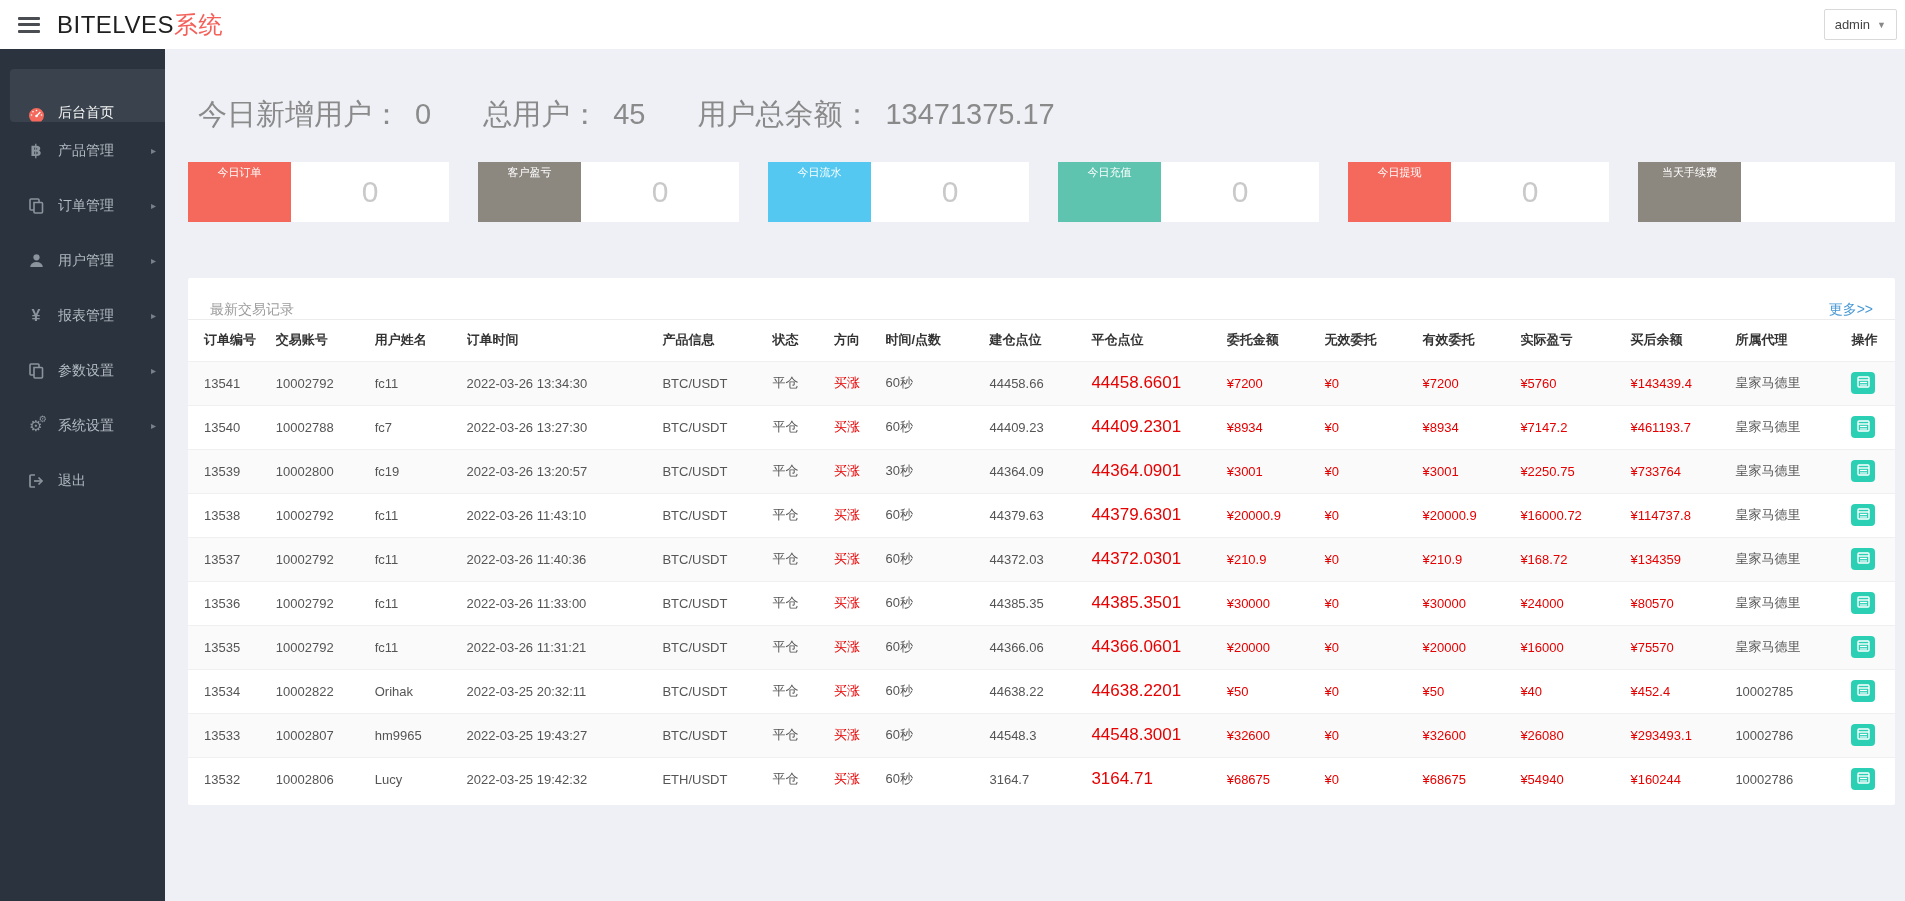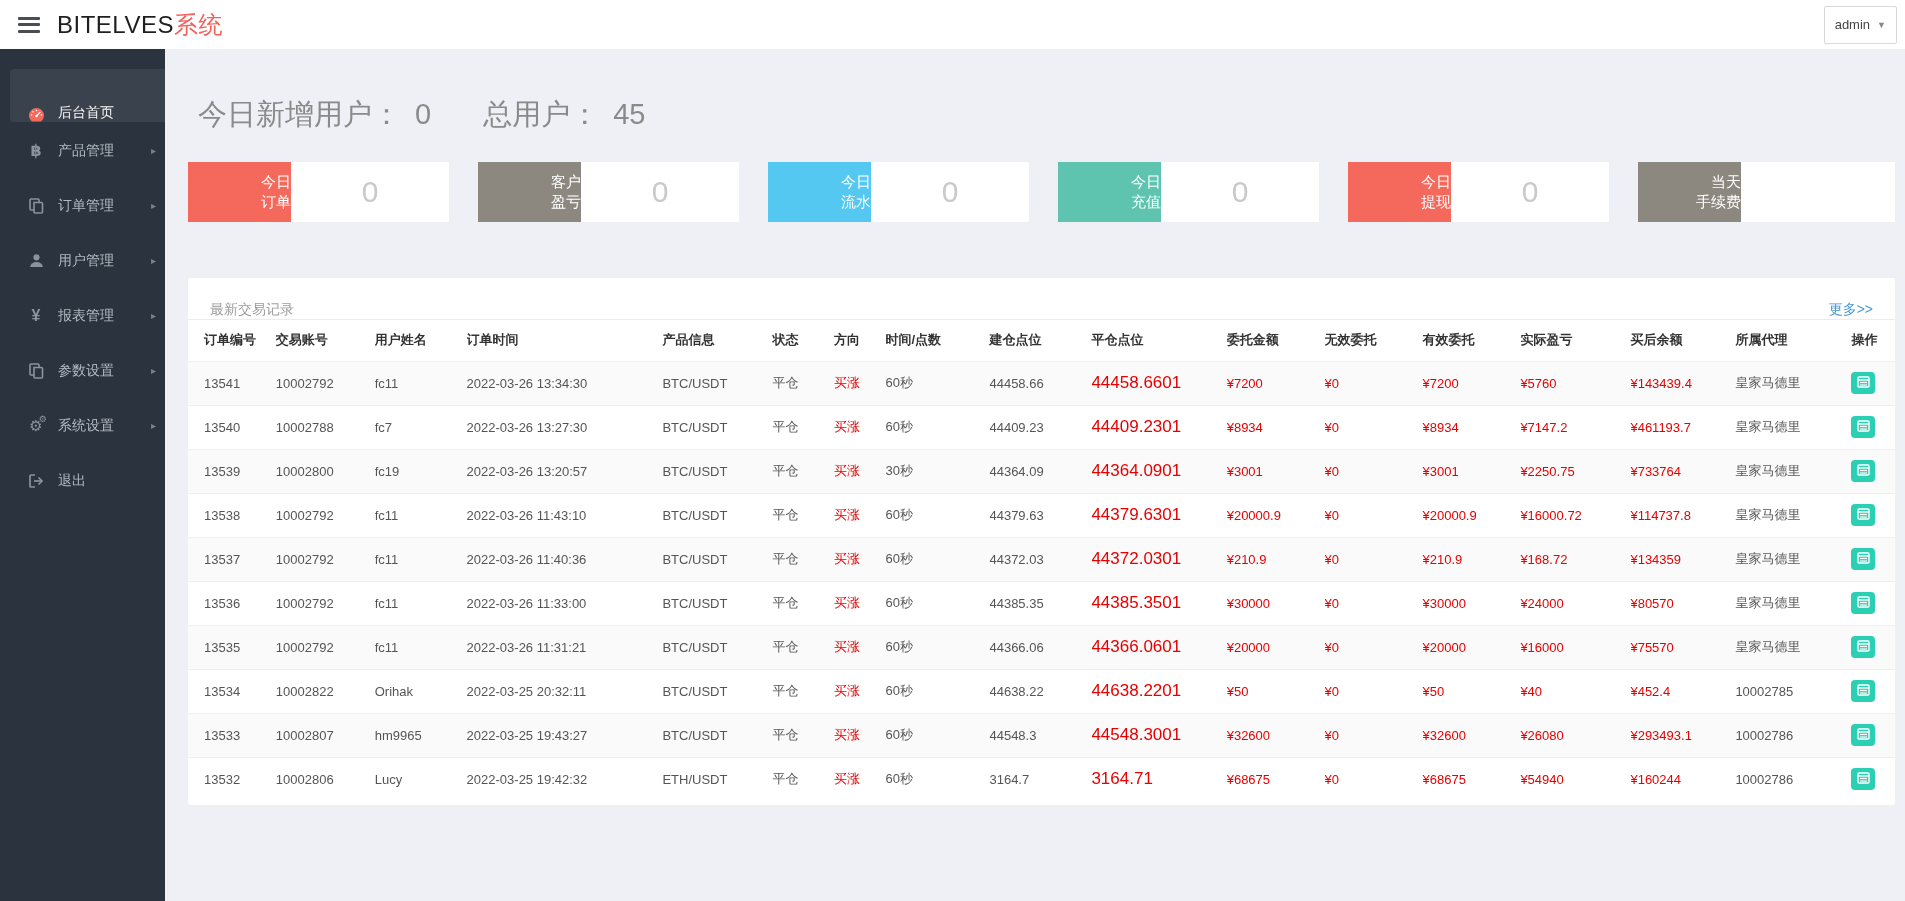--- a/index.html
+++ b/index.html
@@ -7,21 +7,21 @@
     font-family:"Liberation Sans","DejaVu Sans",sans-serif; background:#eef0f5; }
 
   
   .topbar { position:absolute; top:0; left:0; width:1905px; height:49px;
     background:#ffffff; display:flex; align-items:center; z-index:20; }
   .burger { margin-left:18px; width:22px; height:16px; display:flex;
     flex-direction:column; justify-content:space-between; cursor:pointer; }
   .burger span { display:block; height:3px; background:#4a4d52; border-radius:1px; }
   .logo { margin-left:17px; font-size:24px; color:#1f1f1f; letter-spacing:.5px; }
   .logo .cn { color:#f4605a; }
-  .adminbox { margin-left:auto; margin-right:8px; height:38px; background:#fff;
+  .adminbox { margin-left:auto; margin-right:8px; height:31px; background:#fff;
     border:1px solid #d9d9d9; border-radius:2px; padding:8px 10px; display:flex;
     align-items:center; gap:7px; font-size:13px; color:#444; cursor:pointer; }
   .adminbox .caret { font-size:9px; color:#888; }
 
   
   .sidebar { position:absolute; top:49px; left:0; bottom:0; width:165px;
     background:#2b333e; padding-top:20px; }
   .sitem { height:53px; margin:0 0 2px 10px; display:flex; align-items:center;
     padding-left:16px; color:#b2bac2; font-size:14px; cursor:pointer;
     border-radius:4px 0 0 4px; }
@@ -32,22 +32,22 @@
 
   
   .main { position:absolute; top:49px; left:165px; width:1580px; padding:46px 10px 0 23px; }
   .stats { display:flex; align-items:baseline; gap:52px; padding-left:10px;
     color:#8a8a8a; font-size:29px; }
   .stat { display:flex; align-items:baseline; gap:14px; }
 
   .cards { display:flex; gap:29px; margin-top:27px; overflow:hidden; width:1707px; }
   .card { flex:0 0 261px; height:60px; display:flex; }
   .card:last-child { flex:1 0 261px; }
-  .card .tag { width:103px; color:#fff; font-size:15px; line-height:20px;
-    display:flex; flex-direction:column; align-items:flex-end; justify-content:center; }
+  .card .tag { width:103px; color:#fff; font-size:11px; line-height:20px;
+    display:flex; flex-direction:row; align-items:flex-start; justify-content:center; }
   .card .val { flex:1; background:#fff; display:flex; align-items:center;
     justify-content:center; font-size:30px; color:#c9c9c9; }
 
   
   .panel { margin-top:56px; width:1707px; min-height:525px; background:#fff;
     border-radius:2px; padding-bottom:4px; }
   .panel-head { height:42px; display:flex; align-items:flex-end;
     justify-content:space-between; padding:0 22px; border-bottom:1px solid #ececec; }
   .panel-title { color:#9c9c9c; font-size:14px; }
   .more { color:#4898d5; font-size:14px; cursor:pointer; text-decoration:none; }
@@ -166,20 +166,24 @@
 <div class="main">
 
   <div class="stats">
     <div class="stat">
       <span>今日新增用户：</span>
       <span>0</span>
     </div>
     <div class="stat">
       <span>总用户：</span>
       <span>45</span>
+    </div>
+    <div class="stat">
+      <span>用户总余额：</span>
+      <span>13471375.17</span>
     </div>
   </div>
 
   <div class="cards" id="cards-row">
       <div class="card">
         <div class="tag" style="background: rgb(244, 105, 92);">
           <span>今日</span>
           <span>订单</span>
         </div>
         <div class="val">0</div>

